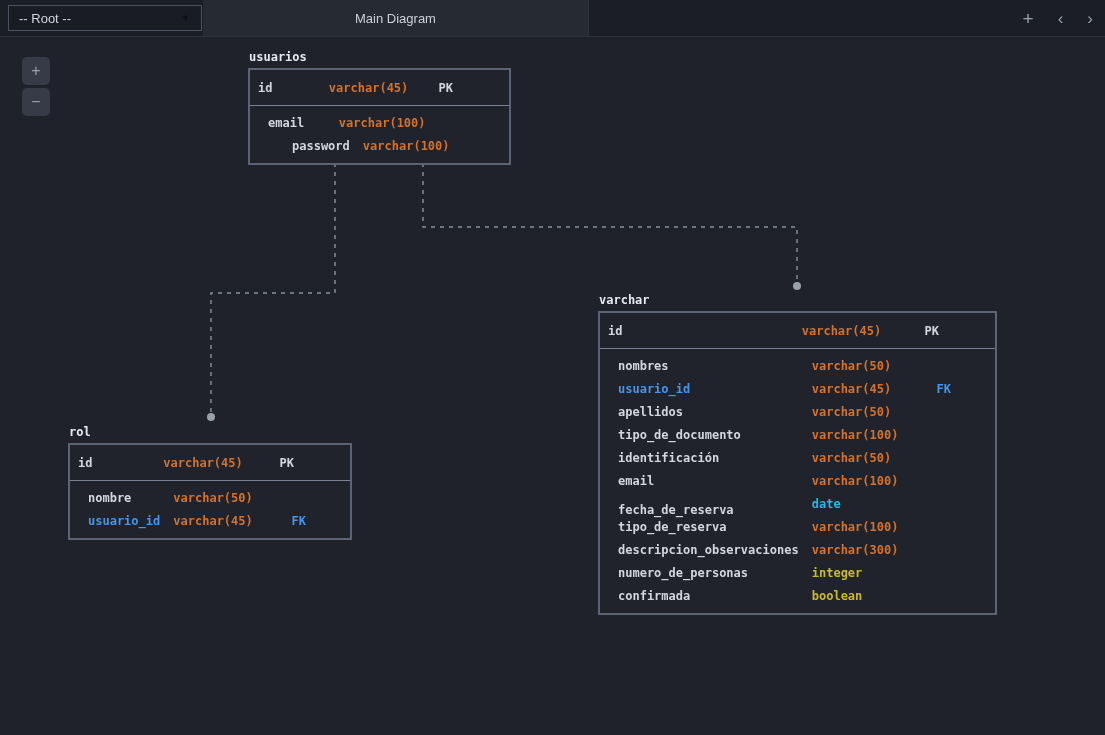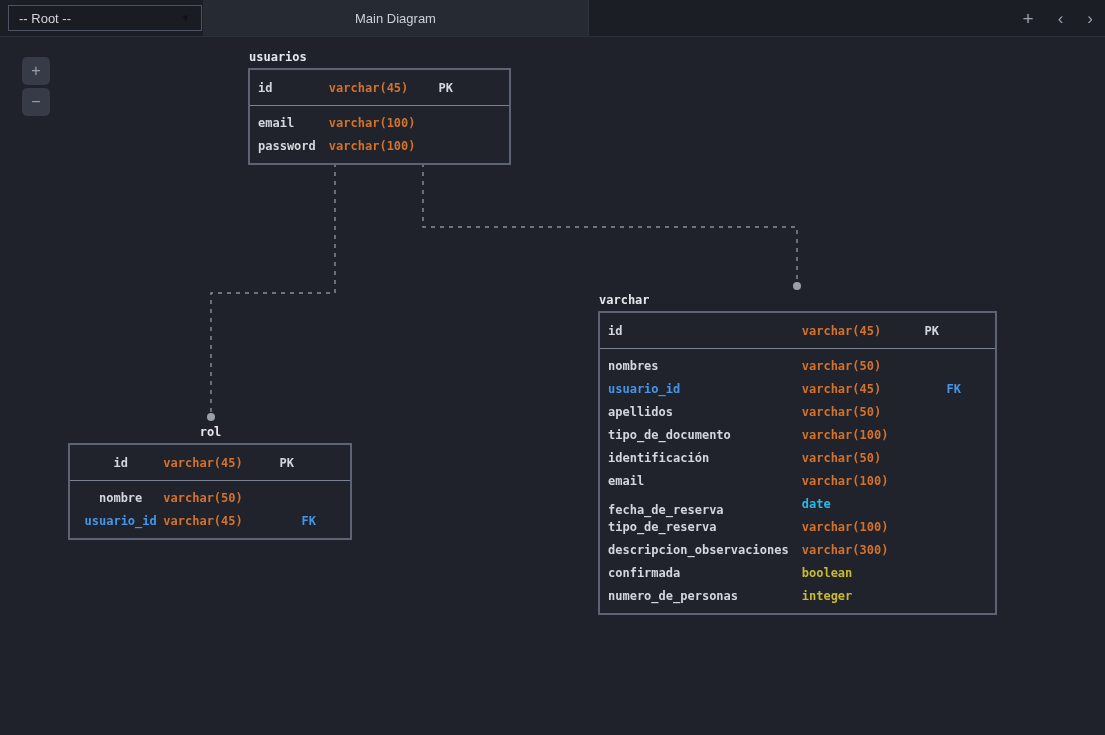--- a/index.html
+++ b/index.html
@@ -90,21 +90,21 @@
   .t-header {
     height: 36px;
     display: flex; align-items: center;
     padding: 0 8px;
     border-bottom: 1px solid var(--divider, #7b8292);
   }
   .t-body { padding: 5px 0 6px 0; }
   .t-row {
     height: 23px;
     display: flex; align-items: center;
-    padding: 0 8px;
+    padding: 0 18px;
   }
   .f-name { color: var(--text-main, #d3d6dc); white-space: pre; }
   .f-name.fk { color: var(--blue, #4596e8); }
   .f-type { white-space: pre; }
   .f-key { margin-left: auto; }
   .f-key.pk { color: var(--text-main, #d3d6dc); margin-right: 48px; }
   .f-key.fk { color: var(--blue, #4596e8); margin-right: 26px; }
 </style>
 </head>
 <body>
@@ -145,27 +145,27 @@
             <span class="f-name" style="width: 70.84px;">id</span>
             <span class="f-type" style="color: rgb(212, 114, 44);">varchar(45)</span>
             <span class="f-key pk">PK</span>
           </div>
           <div class="t-body">
             <div class="t-row">
               <span class="f-name" style="width: 70.84px;">email</span>
               <span class="f-type" style="color: rgb(212, 114, 44);">varchar(100)</span>
             </div>
             <div class="t-row">
-              <span class="f-name" style="width: 70.84px;">password</span>
+              <span class="f-name" style="width: 70.84px; margin-left: 24px;">password</span>
               <span class="f-type" style="color: rgb(212, 114, 44);">varchar(100)</span>
             </div>
           </div>
         </div>
       </div>
-      <div class="table-node" style="left: 68px; top: 388px; width: 284px; text-align: center;">
+      <div class="table-node" style="left: 68px; top: 388px; width: 284px;">
         <div class="table-title">rol</div>
         <div class="table-box">
           <div class="t-header">
             <span class="f-name" style="width: 85.3px;">id</span>
             <span class="f-type" style="color: rgb(212, 114, 44);">varchar(45)</span>
             <span class="f-key pk">PK</span>
           </div>
           <div class="t-body">
             <div class="t-row">
               <span class="f-name" style="width: 85.3px;">nombre</span>
@@ -219,24 +219,24 @@
             </div>
             <div class="t-row">
               <span class="f-name" style="width: 193.75px;">tipo_de_reserva</span>
               <span class="f-type" style="color: rgb(212, 114, 44);">varchar(100)</span>
             </div>
             <div class="t-row">
               <span class="f-name" style="width: 193.75px;">descripcion_observaciones</span>
               <span class="f-type" style="color: rgb(212, 114, 44);">varchar(300)</span>
             </div>
             <div class="t-row">
+              <span class="f-name" style="width: 193.75px;">numero_de_personas</span>
+              <span class="f-type" style="color: rgb(201, 185, 48);">integer</span>
+            </div>
+            <div class="t-row">
               <span class="f-name" style="width: 193.75px;">confirmada</span>
               <span class="f-type" style="color: rgb(201, 185, 48);">boolean</span>
-            </div>
-            <div class="t-row">
-              <span class="f-name" style="width: 193.75px;">numero_de_personas</span>
-              <span class="f-type" style="color: rgb(201, 185, 48);">integer</span>
             </div>
           </div>
         </div>
       </div>
     </div>
 </div>
 
 </body></html>

